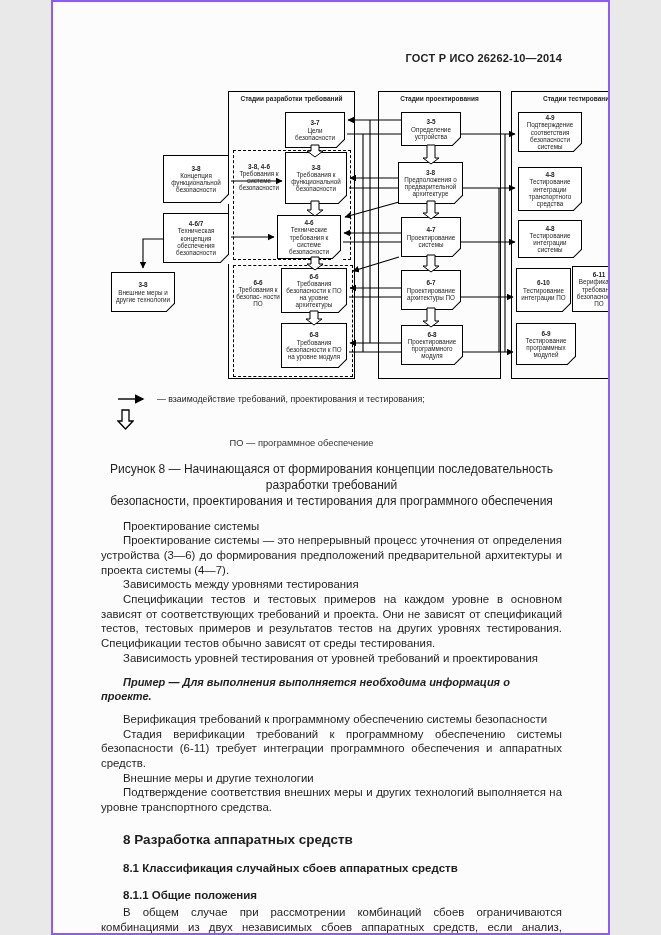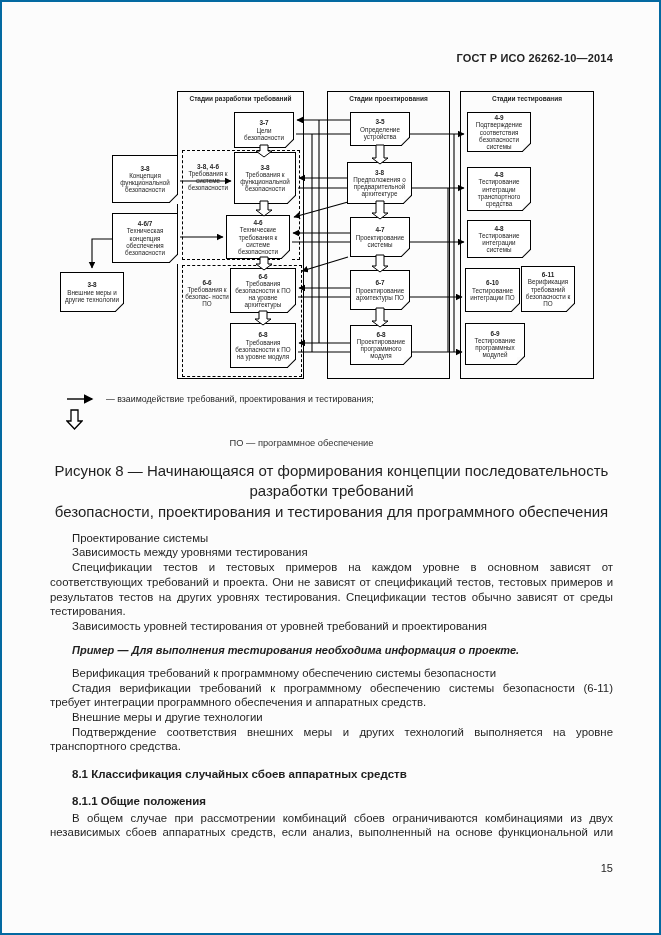--- a/index.html
+++ b/index.html
@@ -1,18 +1,18 @@
 <!DOCTYPE html>
 <html lang="ru"><head>
 <meta charset="utf-8">
 <style>
   html,body{margin:0;padding:0;background:#e9e9e9;}
   .page{
-    position:relative;width:661px;height:935px;margin:0 auto;
-    background:#fcfcfc;border:2px solid #0369a1;box-sizing:border-box;
+    position:relative;width:559px;height:935px;margin:0 auto;
+    background:#fcfcfc;border:2px solid #8b5cf6;box-sizing:border-box;
     font-family:"Liberation Sans",sans-serif;color:#1f1f1f;overflow:hidden;
   }
   .content{padding:50px 46px 0 48px;}
   .doc-header{font-size:11px;font-weight:bold;text-align:right;letter-spacing:.2px;}
 
   
   .diagram{position:relative;width:545px;height:295px;margin:25px 0 0 10px;font-size:6.4px;line-height:1.12;}
   .dcol{position:absolute;border:1.4px solid #000;box-sizing:border-box;z-index:0;background:transparent;}
   .col-h{position:absolute;top:3px;left:0;right:0;text-align:center;font-size:6.5px;font-weight:bold;z-index:2;}
   .wires{position:absolute;left:0;top:0;z-index:1;}
@@ -28,21 +28,21 @@
   .dbox::before{content:"";position:absolute;right:-2px;bottom:-2px;width:9px;height:9px;background:#fcfcfc;}
   .dbox::after{content:"";position:absolute;right:-2px;bottom:3px;width:11px;height:1.4px;background:#000;transform:rotate(-45deg);}
   .bnum{font-weight:bold;font-size:6.4px;}
   .blbl{font-size:6.3px;}
 
   
   .legend{margin:10px 0 0 16px;font-size:8.8px;text-align:center;}
   .legend-row{display:flex;align-items:center;margin-bottom:5px;}
   .legend-row .sym{width:40px;display:flex;justify-content:flex-start;align-items:center;}
   .abbr-note{text-align:center;font-size:9.3px;margin:8px 60px 0 0;color:#333;}
-  .fig-caption{text-align:center;font-size:15px;margin-top:13px;line-height:1.35;}
+  .fig-caption{text-align:center;font-size:12px;margin-top:13px;line-height:1.35;}
 
   
   .body-text{margin-top:9px;font-size:11.4px;line-height:1.29;}
   .body-text p{margin:0;text-indent:22px;text-align:justify;}
   p.example{font-weight:bold;font-style:italic;font-size:11px;margin:9px 0;text-align:left;}
   p.runover{text-align-last:justify;}
   .h-main{font-size:13.5px;font-weight:bold;margin:16px 0 0 0;text-indent:22px;}
   .h-sub{font-size:11.5px;font-weight:bold;margin:13px 0 12px 0;text-indent:22px;}
   .h-sub2{font-size:11.5px;font-weight:bold;margin:11px 0 2px 0;text-indent:22px;}
   .page-num{text-align:right;font-size:11px;margin-top:22px;}
@@ -226,29 +226,31 @@
 
     <div class="abbr-note">ПО — программное обеспечение</div>
 
     <div class="fig-caption">
       <div>Рисунок 8 — Начинающаяся от формирования концепции последовательность разработки требований</div>
       <div>безопасности, проектирования и тестирования для программного обеспечения</div>
     </div>
 
     <div class="body-text">
       <p>Проектирование системы</p>
+      <p>Проектирование системы — это непрерывный процесс уточнения от определения устройства (3—6) до формирования предположений предварительной архитектуры и проекта системы (4—7).</p>
       <p>Зависимость между уровнями тестирования</p>
       <p>Спецификации тестов и тестовых примеров на каждом уровне в основном зависят от соответствующих требований и проекта. Они не зависят от спецификаций тестов, тестовых примеров и результатов тестов на других уровнях тестирования. Спецификации тестов обычно зависят от среды тестирования.</p>
       <p>Зависимость уровней тестирования от уровней требований и проектирования</p>
-      <p class="example">Пример — Для выполнения тестирования необходима информация о проекте.</p>
+      <p class="example">Пример — Для выполнения выполняется необходима информация о проекте.</p>
       <p>Верификация требований к программному обеспечению системы безопасности</p>
       <p>Стадия верификации требований к программному обеспечению системы безопасности (6-11) требует интеграции программного обеспечения и аппаратных средств.</p>
       <p>Внешние меры и другие технологии</p>
       <p>Подтверждение соответствия внешних меры и других технологий выполняется на уровне транспортного средства.</p>
 
+      <div class="h-main">8 Разработка аппаратных средств</div>
       <div class="h-sub">8.1 Классификация случайных сбоев аппаратных средств</div>
       <div class="h-sub2">8.1.1 Общие положения</div>
       <p class="runover">В общем случае при рассмотрении комбинаций сбоев ограничиваются комбинациями из двух независимых сбоев аппаратных средств, если анализ, выполненный на основе функциональной или</p>
     </div>
 
     <div class="page-num">15</div>
   </div>
 </div>
 
 </body></html>

